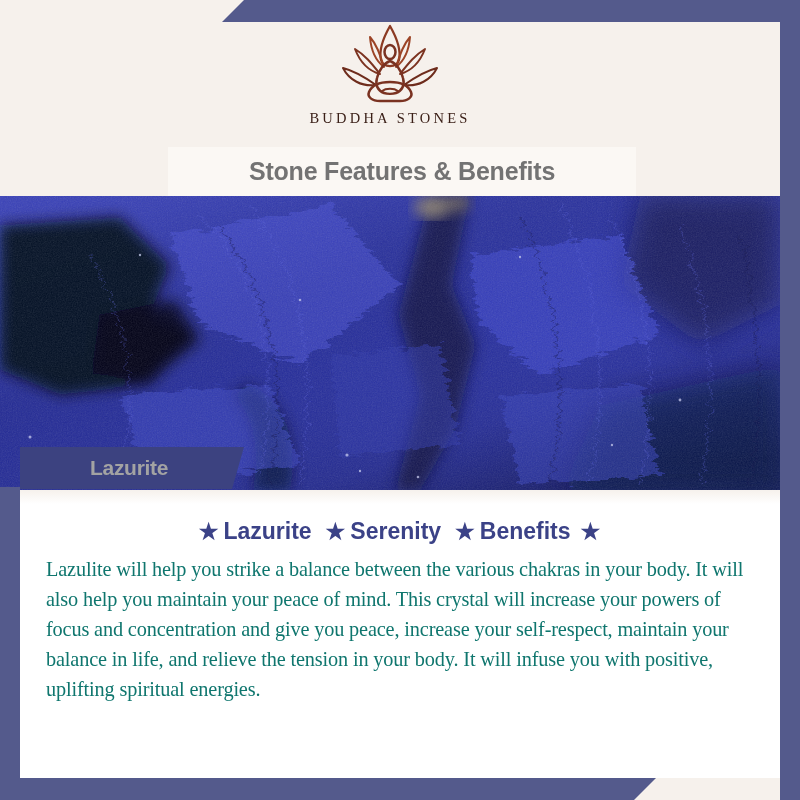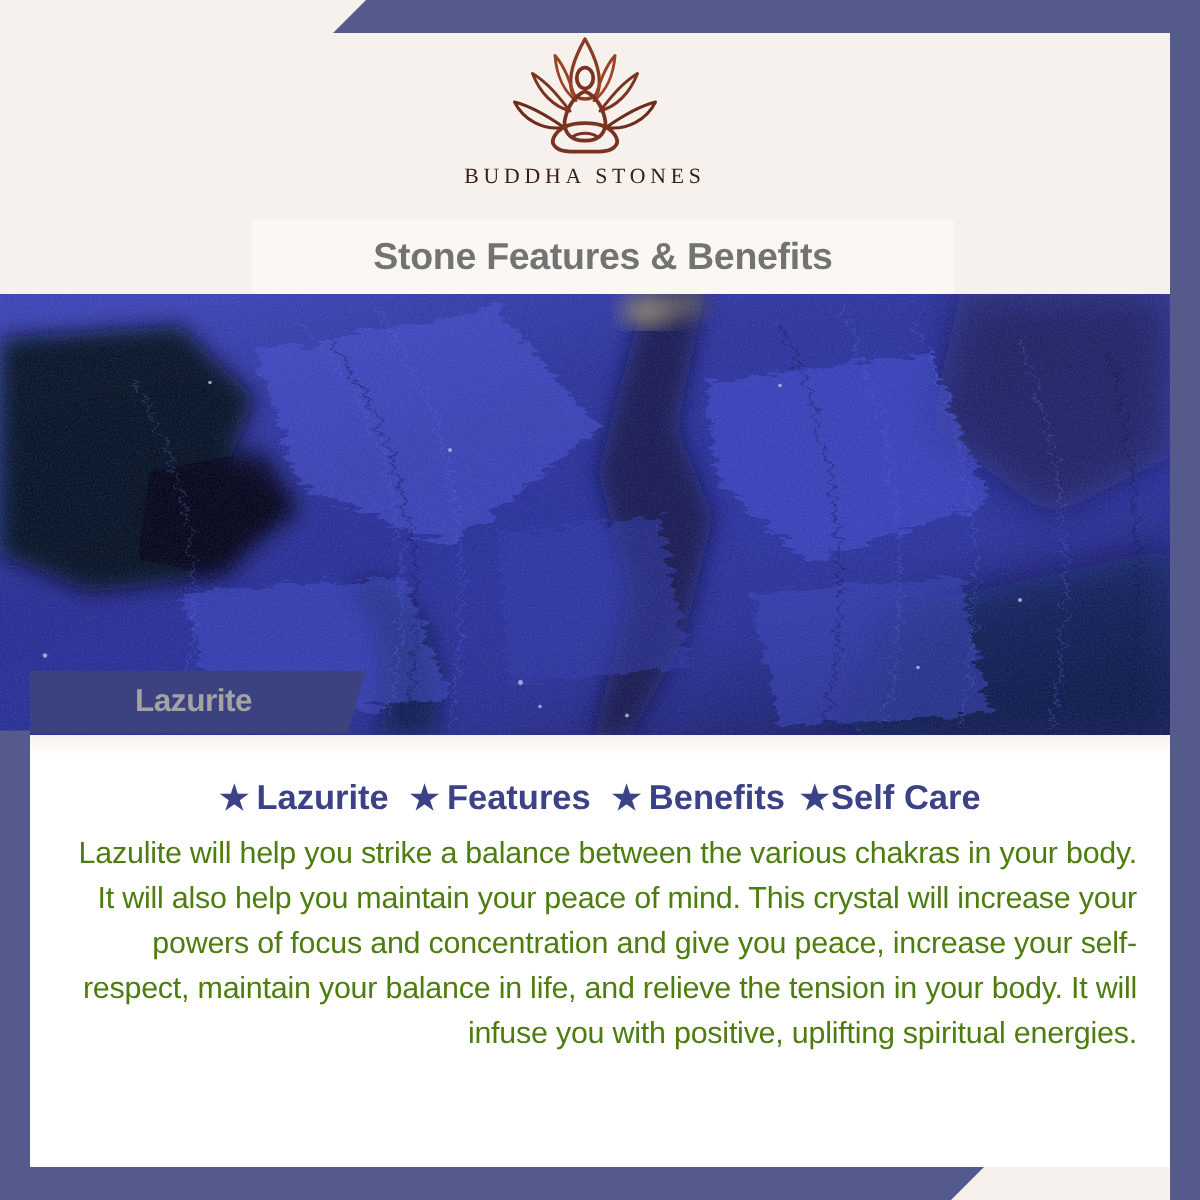--- a/index.html
+++ b/index.html
@@ -97,27 +97,27 @@
     gap:0px; margin-top:2px; margin-bottom:9px;
     position:relative; z-index:2;
   }
   .kw { display:flex; align-items:center; color:#3b4287;
         font-size:23px; font-weight:bold; white-space:nowrap; }
   .kw .star { font-size:22px; margin-right:5px; line-height:1; }
   .kw + .kw { margin-left:14px; }
   .kw.nogap .star { margin-right:1px; }
 
   .body-text {
-    color:#4d7c0f;
+    color:#0f766e;
     font-size:20.3px;
     line-height:30px;
     letter-spacing:-0.15px;
     padding:0 8px 0 12px;
-    text-align:right;
-    position:relative; z-index:2;
+    text-align:left;
+    position:relative; z-index:2;font-family:Liberation Serif, serif;
   }
 </style>
 </head>
 <body>
 
 <div class="frame-top"></div>
 <div class="frame-right"></div>
 <div class="frame-bottom"></div>
 <div class="frame-left-lower"></div>
 
@@ -261,26 +261,25 @@
 
 <div class="card">
 
   <div class="keywords">
     <div class="kw">
       <span class="star">★</span>
       <span>Lazurite</span>
     </div>
     <div class="kw">
       <span class="star">★</span>
-      <span>Features</span>
+      <span>Serenity</span>
     </div>
     <div class="kw">
       <span class="star">★</span>
       <span>Benefits</span>
     </div>
     <div class="kw nogap" style="margin-left:10px;">
       <span class="star">★</span>
-      <span>Self Care</span>
     </div>
   </div>
 
   <p class="body-text">Lazulite will help you strike a balance between the various chakras in your body. It will also help you maintain your peace of mind. This crystal will increase your powers of focus and concentration and give you peace, increase your self-respect, maintain your balance in life, and relieve the tension in your body. It will infuse you with positive, uplifting spiritual energies.</p>
 </div>
 
 </body></html>

